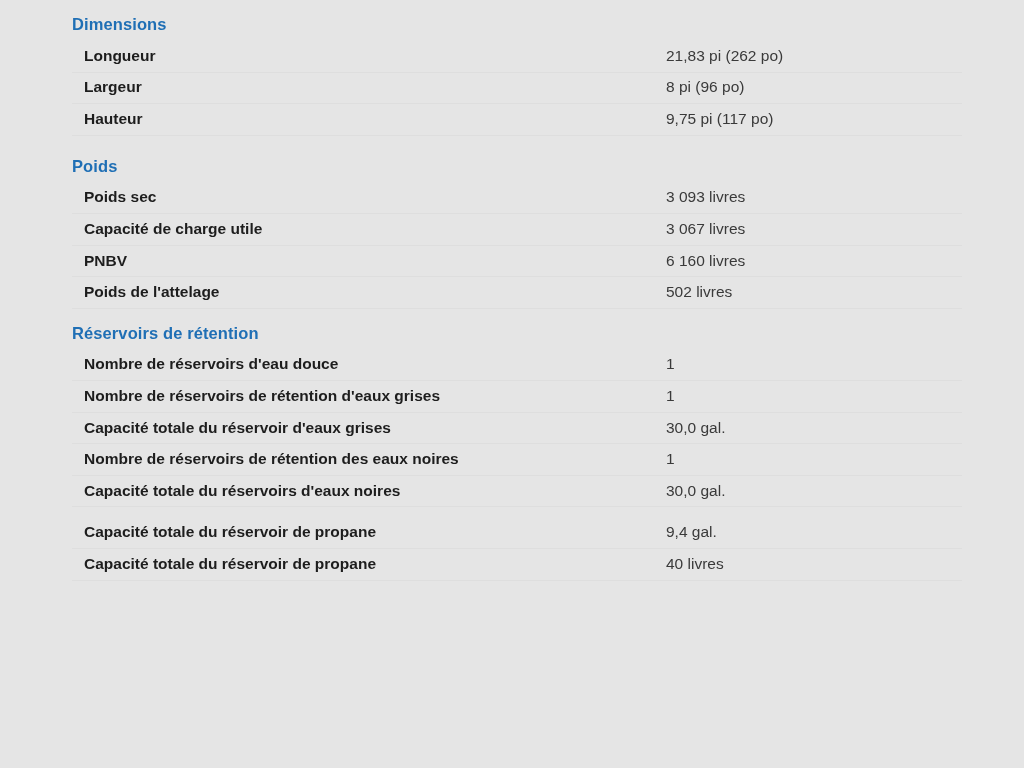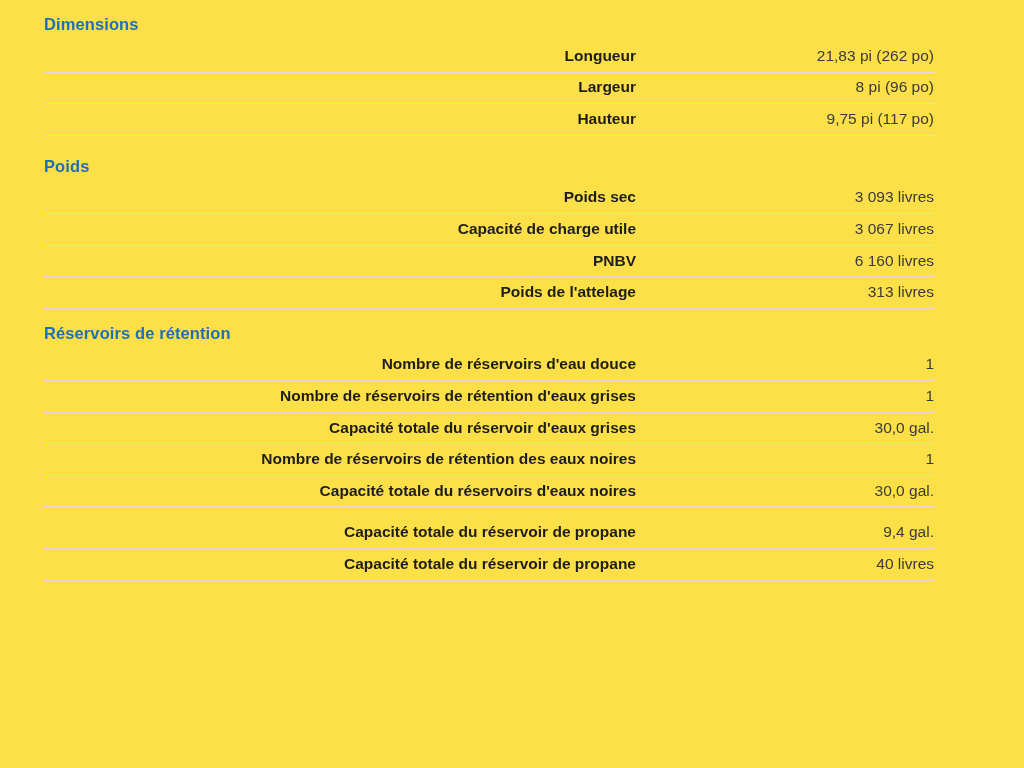--- a/index.html
+++ b/index.html
@@ -11,23 +11,23 @@
     overflow: hidden;
   }
   body {
     font-family: "Liberation Sans", sans-serif;
     color: #222222;
   }
   .page {
     position: relative;
     width: 1024px;
     height: 768px;
-    background: #fde047;
+    background: #e5e5e5;
     box-sizing: border-box;
-    padding: 10px 60px 0 44px;
+    padding: 10px 60px 0 72px;
   }
   .section {
     margin: 0;
   }
   .section-title {
     color: #1f6fb5;
     font-size: 16.5px;
     font-weight: 600;
     letter-spacing: 0.1px;
     margin: 0;
@@ -35,21 +35,20 @@
     line-height: 1.25;
   }
   .spec-table {
     width: 890px;
     border-collapse: collapse;
     table-layout: fixed;
     margin: 0 0 0 0;
   }
   .spec-table tr {
     height: 31.5px;
-    text-align: right;
   }
   .spec-table td {
     border-bottom: 1px solid #dedede;
     padding: 4px 0 5px 0;
     vertical-align: middle;
     font-size: 15.5px;
   }
   td.label {
     width: 580px;
     font-weight: 600;
@@ -102,21 +101,21 @@
         <tr>
           <td class="label">Capacité de charge utile</td>
           <td class="value">3 067 livres</td>
         </tr>
         <tr>
           <td class="label">PNBV</td>
           <td class="value">6 160 livres</td>
         </tr>
         <tr>
           <td class="label">Poids de l'attelage</td>
-          <td class="value">313 livres</td>
+          <td class="value">502 livres</td>
         </tr>
       </tbody>
     </table>
   </div>
 
   <div class="gap-sm"></div>
 
   <div class="section">
     <div class="section-title">Réservoirs de rétention</div>
     <table class="spec-table">

